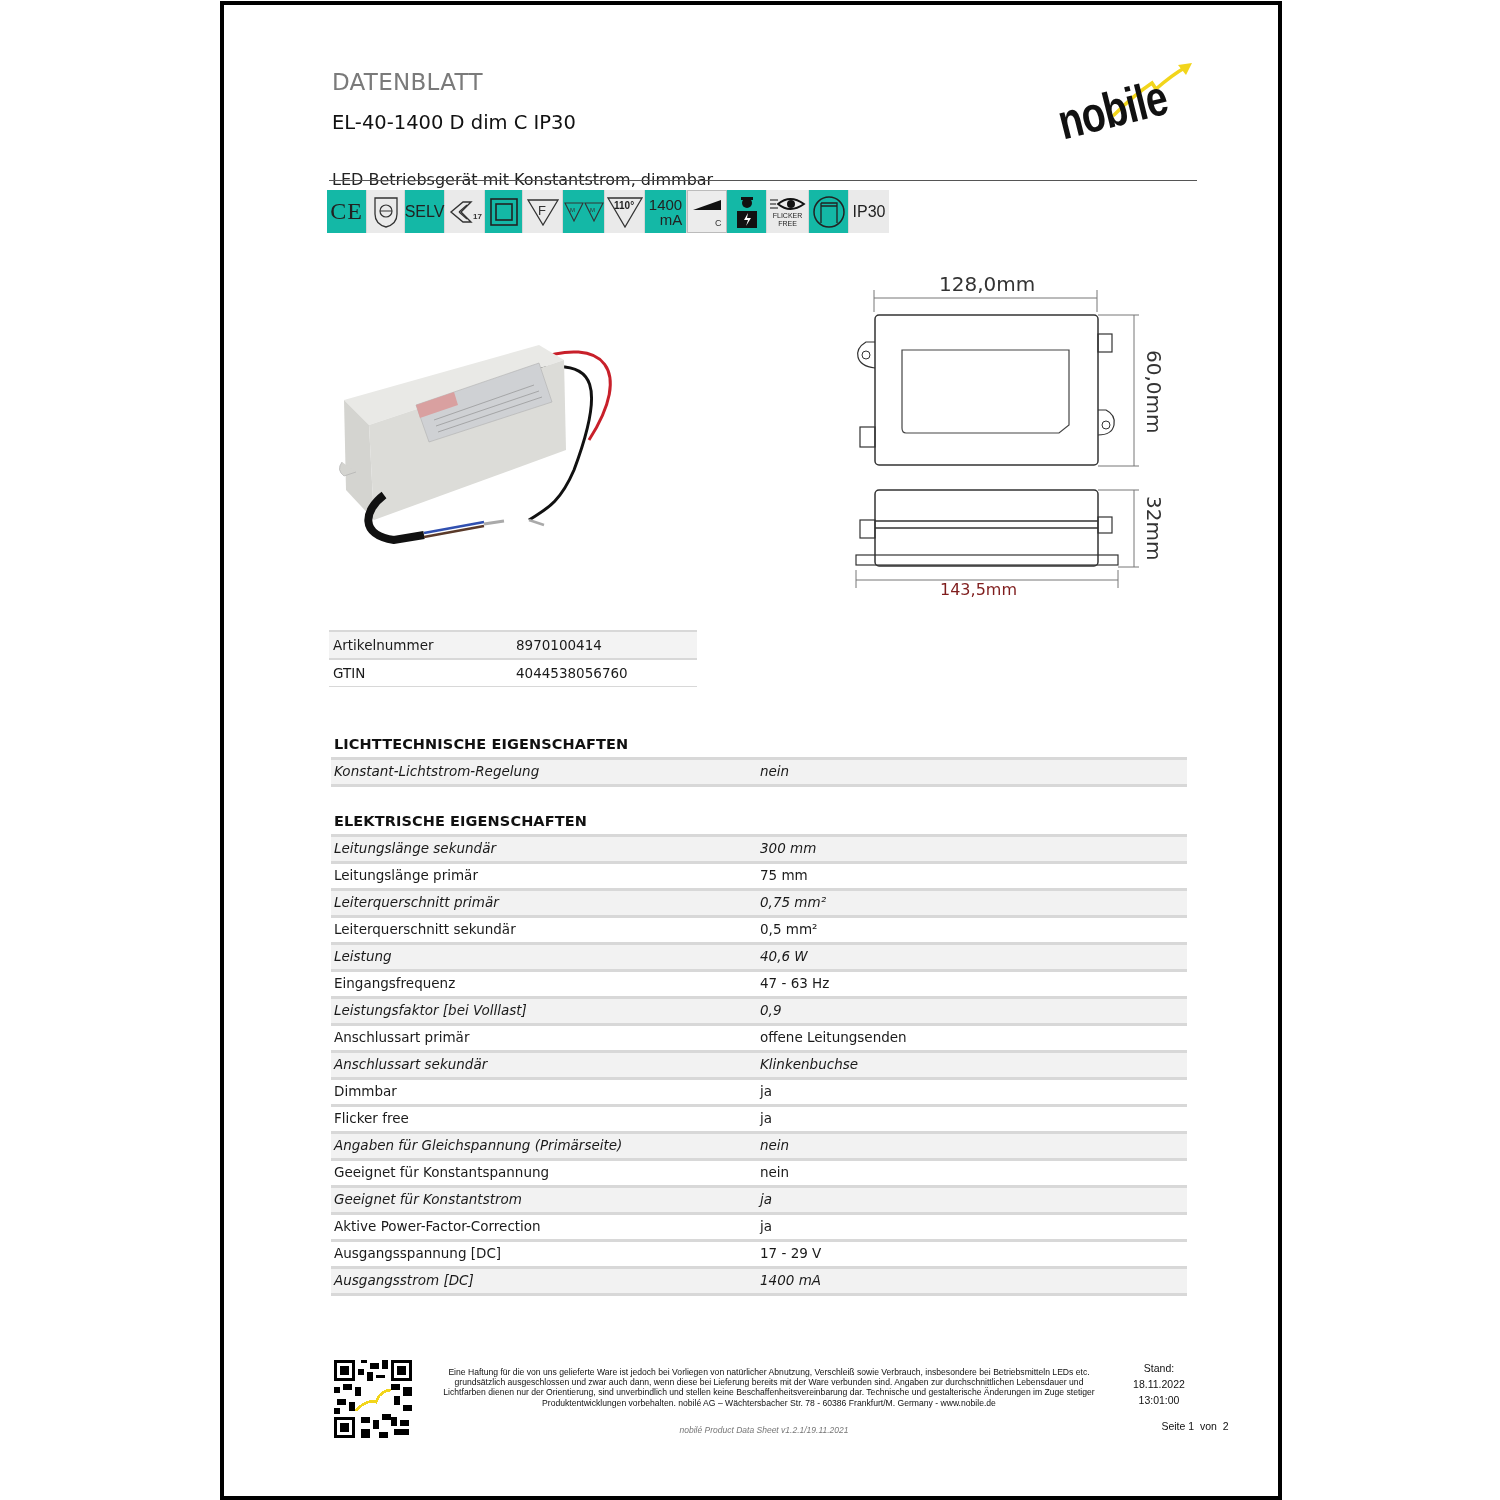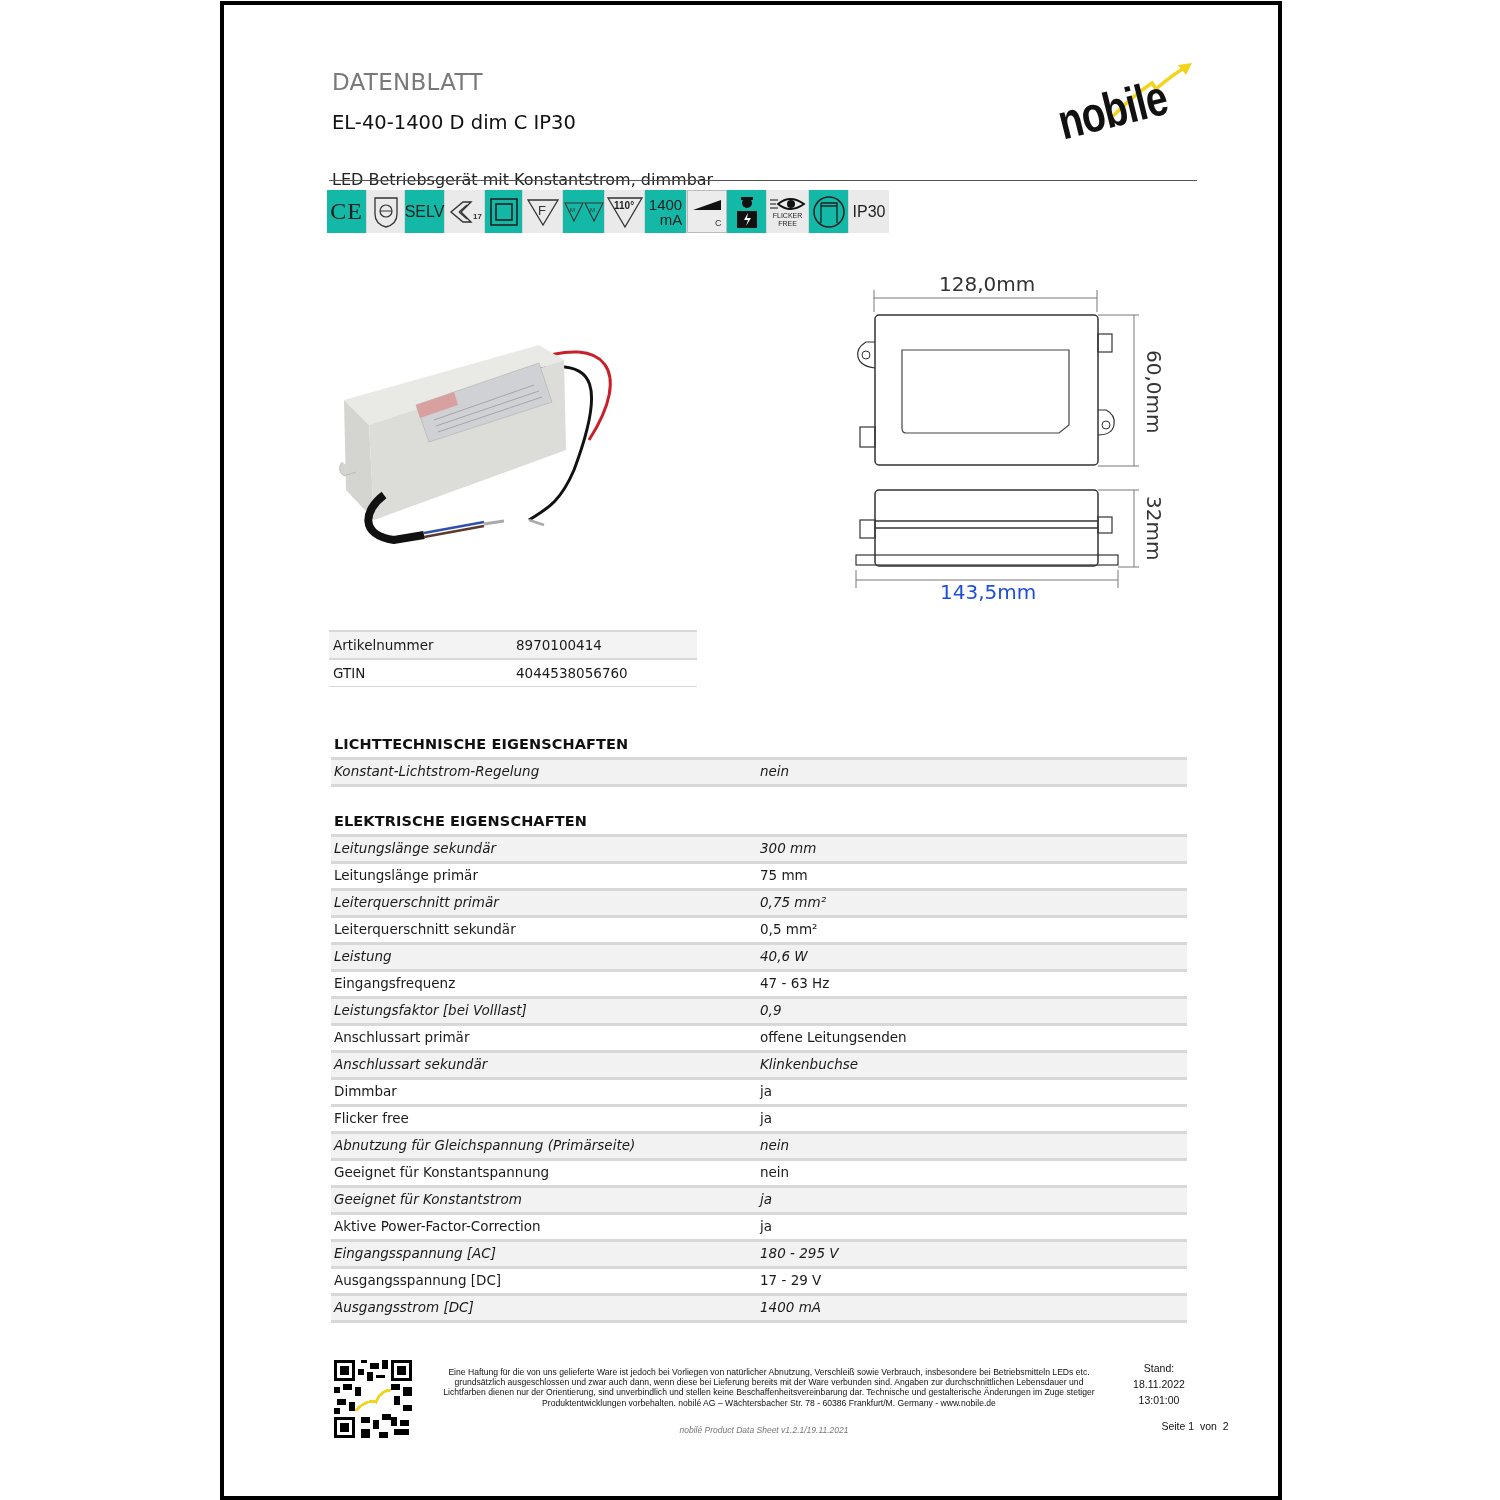--- a/index.html
+++ b/index.html
@@ -195,21 +195,21 @@
       <line x1="254" y1="220" x2="295" y2="220" stroke="#777" stroke-width="1"></line>
       <line x1="274" y1="297" x2="295" y2="297" stroke="#777" stroke-width="1"></line>
       <line x1="290" y1="220" x2="290" y2="297" stroke="#777" stroke-width="1"></line>
       <line x1="12" y1="310" x2="274" y2="310" stroke="#777" stroke-width="1"></line>
       <line x1="12" y1="300" x2="12" y2="318" stroke="#777" stroke-width="1"></line>
       <line x1="274" y1="300" x2="274" y2="318" stroke="#777" stroke-width="1"></line>
     </svg>
     <div class="abs" style="left:95px;top:2px;font-size:20px;color:#333">128,0mm</div>
     <div class="abs" style="left:258px;top:112px;font-size:20px;color:#333;transform:rotate(90deg);transform-origin:left top;white-space:nowrap;left:322px;top:80px">60,0mm</div>
     <div class="abs" style="font-size:20px;color:#333;transform:rotate(90deg);transform-origin:left top;white-space:nowrap;left:322px;top:226px">32mm</div>
-    <div class="abs" style="left:96px;top:310px;font-size:20px;color:#1d4ed8">143,5mm</div>
+    <div class="abs" style="left:96px;top:310px;font-size:16px;color:#7f1d1d">143,5mm</div>
   </div>
 
   <div class="abs idtable">
     <div class="idrow">
       <span class="k">Artikelnummer</span>
       <span class="v">8970100414</span>
     </div>
     <div class="idrow">
       <span class="k">GTIN</span>
       <span class="v">4044538056760</span>
@@ -264,38 +264,34 @@
       </div>
     <div class="row">
         <span class="k">Dimmbar</span>
         <span class="v">ja</span>
       </div>
     <div class="row">
         <span class="k">Flicker free</span>
         <span class="v">ja</span>
       </div>
     <div class="row shade">
-        <span class="k">Abnutzung für Gleichspannung (Primärseite)</span>
+        <span class="k">Angaben für Gleichspannung (Primärseite)</span>
         <span class="v">nein</span>
       </div>
     <div class="row">
         <span class="k">Geeignet für Konstantspannung</span>
         <span class="v">nein</span>
       </div>
     <div class="row shade">
         <span class="k">Geeignet für Konstantstrom</span>
         <span class="v">ja</span>
       </div>
     <div class="row">
         <span class="k">Aktive Power-Factor-Correction</span>
         <span class="v">ja</span>
-      </div>
-    <div class="row shade">
-        <span class="k">Eingangsspannung [AC]</span>
-        <span class="v">180 - 295 V</span>
       </div>
     <div class="row">
         <span class="k">Ausgangsspannung [DC]</span>
         <span class="v">17 - 29 V</span>
       </div>
     <div class="row shade last">
         <span class="k">Ausgangsstrom  [DC]</span>
         <span class="v">1400 mA</span>
       </div>
   </div>

